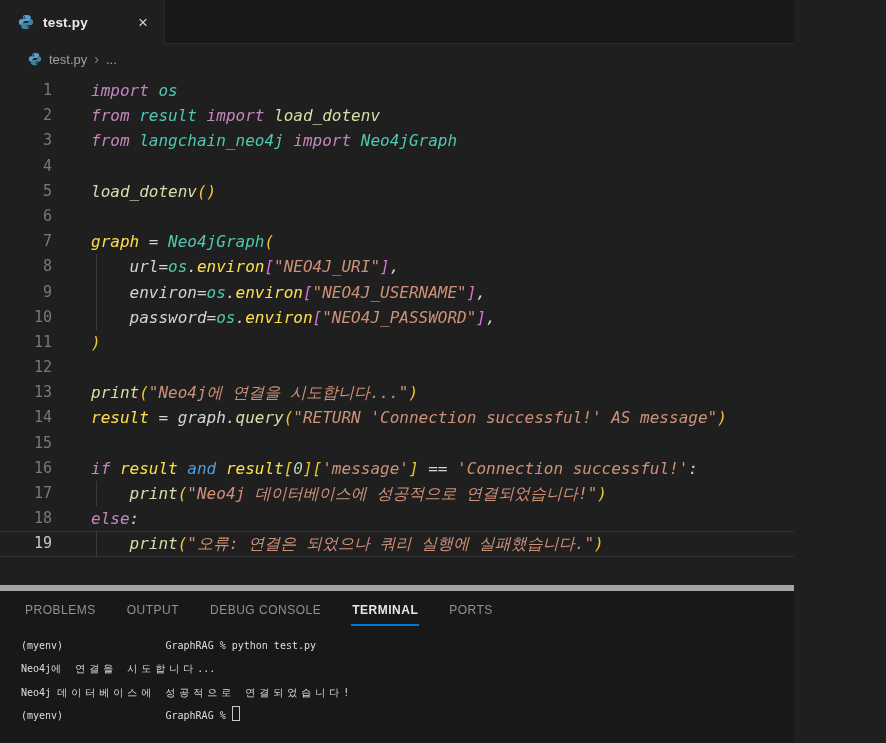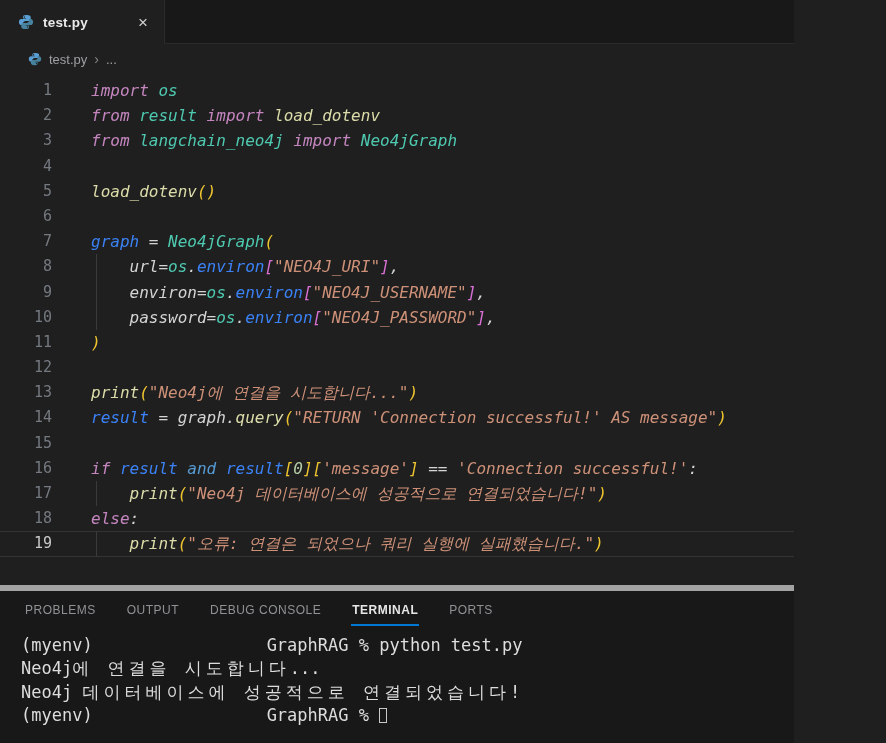--- a/index.html
+++ b/index.html
@@ -29,38 +29,38 @@
     font-size: 15px; vertical-align: top; }
   .cline .lc { padding-left: 39px; color: #d4d4d4; font-style: italic; }
   .cline.current { box-shadow: inset 0 1px 0 #323334, inset 0 -1px 0 #323334; }
   .cline.current .ln { color: #c8c8c8; }
   .guide { position: absolute; left: 96px; top: 0; bottom: 0; width: 1px; background: #3a3a3a; }
 
   .kw   { color: #C586C0; }
   .kwop { color: #569CD6; }
   .cls  { color: #4EC9B0; }
   .fn   { color: #DCDCAA; }
-  .var  { color: #3b82f6; }
+  .var  { color: #fde047; }
   .str  { color: #CE9178; }
   .num  { color: #B5CEA8; }
   .b1   { color: #EFC52F; }
   .b2   { color: #DA70D6; }
   .pln  { color: #D4D4D4; }
 
   
   .panel { height: 158px; flex: none; background: #181818; border-top: 6px solid #a3a3a3;
     display: flex; flex-direction: column; }
   .panel-tabs { height: 37px; display: flex; align-items: center; gap: 29px;
     padding: 0 0 0 24px; flex: none; }
   .ptab { color: #8f9294; font-size: 12px; letter-spacing: .5px; cursor: pointer;
     padding: 10px 1px 7px; border-bottom: 2px solid transparent; }
   .ptab.active { color: #e7e7e7; border-bottom-color: #0078d4; font-weight: bold; }
 
   .terminal { flex: 1; padding: 6px 0 0 21px; font-family: "DejaVu Sans Mono", monospace;
-    font-size: 17px; color: #dddddd; }
+    font-size: 10px; color: #dddddd; }
   .tline { height: 23.4px; line-height: 23.4px; white-space: pre; }
   .tline .kr { letter-spacing: 4px; }
   .tcursor { display: inline-block; width: 8px; height: 15px; border: 1px solid #c9c9c9;
     vertical-align: -2px; }
 
   .pyicon { width: 16px; height: 16px; flex: none; }
   .pyicon.small { width: 14px; height: 14px; }
 </style>
 </head>
 <body>

